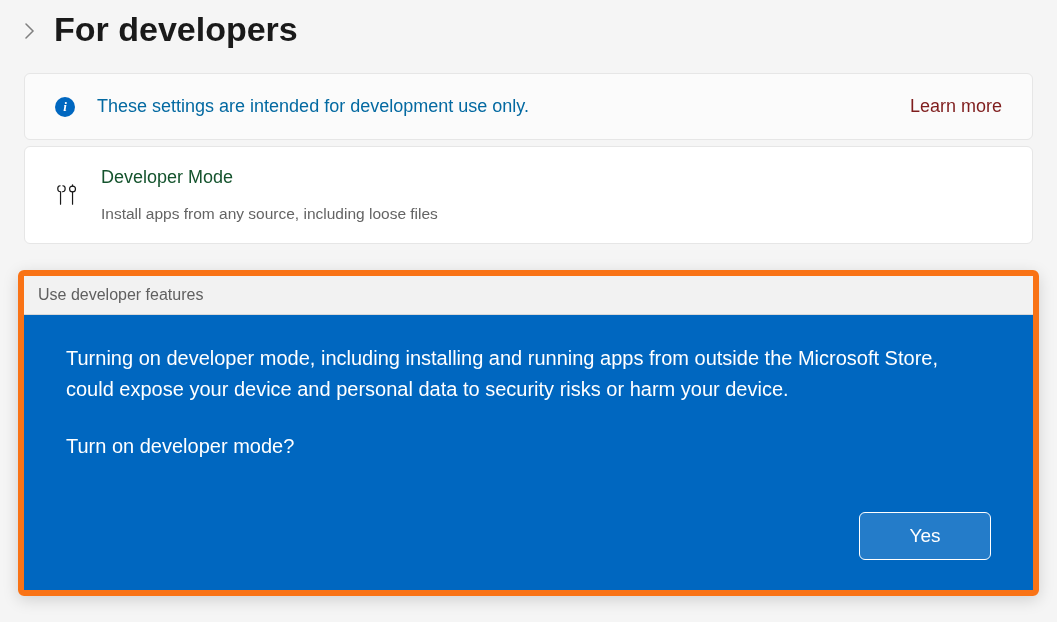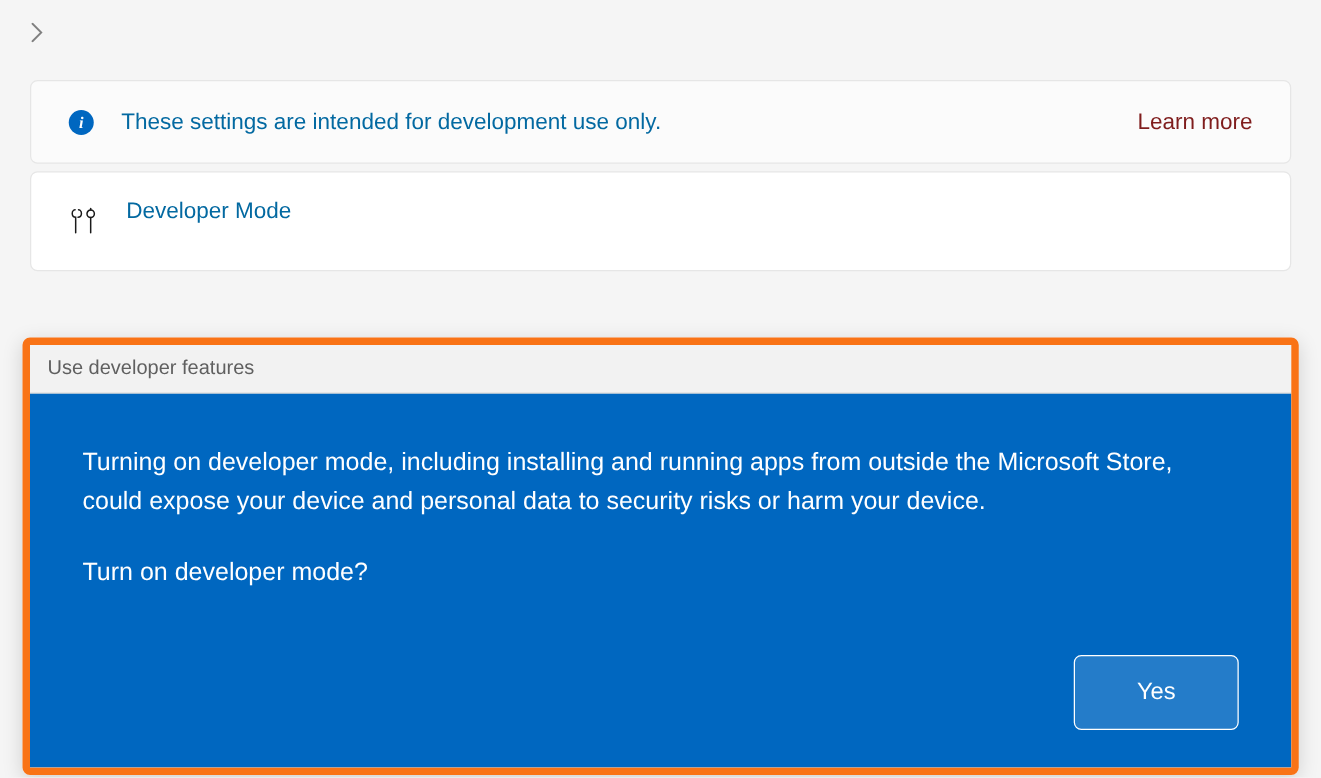--- a/index.html
+++ b/index.html
@@ -84,21 +84,21 @@
       width: 24px;
       display: flex;
       justify-content: center;
       flex-shrink: 0;
     }
     .setting-text {
       flex: 1;
     }
     .setting-title {
       font-size: 18px;
-      color: #0369a1;
+      color: #14532d;
       margin-bottom: 17px;
     }
     .setting-subtitle {
       font-size: 15.5px;
       color: #646464;
     }
     .toggle-group {
       display: flex;
       align-items: center;
       gap: 16px;
@@ -143,36 +143,35 @@
     }
     .dialog-body {
       background: #0067c0;
       color: white;
       padding: 28px 42px 30px 42px;
     }
     .dialog-message {
       font-size: 20px;
       line-height: 1.55;
       max-width: 880px;
-      margin-top: 12px;
     }
     .dialog-question {
       font-size: 20px;
       margin-top: 30px;
     }
     .dialog-buttons {
       display: flex;
       gap: 22px;
       justify-content: flex-end;
       margin-top: 54px;
       padding-right: 0px;
     }
     .dialog-btn {
       width: 132px;
-      height: 60px;
+      height: 48px;
       border: 1.5px solid white;
       background: transparent;
       color: white;
       font-size: 19px;
       font-family: inherit;
       border-radius: 6px;
       cursor: pointer;
       display: flex;
       align-items: center;
       justify-content: center;
@@ -184,20 +183,21 @@
   </style>
 </head>
 <body>
 
 <div class="breadcrumb">
   <span class="breadcrumb-sep">
     <svg width="12" height="16" viewBox="0 0 12 16" fill="none">
         <path d="M2 1 L9 8 L2 15" stroke="#808080" stroke-width="1.5" fill="none" stroke-linecap="round"></path>
       </svg>
   </span>
+  <span class="breadcrumb-title">For developers</span>
 </div>
 
 <div class="content">
   <div class="card info-card">
     <div class="info-icon-wrap">i</div>
     <div class="info-text">These settings are intended for development use only.</div>
     <a class="learn-more">Learn more</a>
   </div>
 
   <div class="card setting-card">
@@ -205,20 +205,21 @@
       <svg width="26" height="26" viewBox="0 0 26 26" fill="none" stroke="#1a1a1a" stroke-width="1.3">
         <path d="M5.5 3 C5.5 3 2.8 3.2 3 6.5 C3.2 9.5 6 9.5 6 9.5 L6 23" stroke-linecap="round"></path>
         <path d="M8.5 3 C8.5 3 11.2 3.2 11 6.5 C10.8 9.5 8 9.5 8 9.5" stroke-linecap="round"></path>
         <circle cx="19" cy="6.5" r="3.2"></circle>
         <path d="M19 3.3 L19 2" stroke-linecap="round"></path>
         <path d="M19 9.7 L19 23" stroke-linecap="round"></path>
       </svg>
     </div>
     <div class="setting-text">
       <div class="setting-title">Developer Mode</div>
+      <div class="setting-subtitle">Install apps from any source, including loose files</div>
     </div>
   </div>
 </div>
 
 <div class="dialog">
   <div class="dialog-title">Use developer features</div>
   <div class="dialog-body">
     <div class="dialog-message">Turning on developer mode, including installing and running apps from outside the Microsoft Store, could expose your device and personal data to security risks or harm your device.</div>
     <div class="dialog-question">Turn on developer mode?</div>
     <div class="dialog-buttons">

